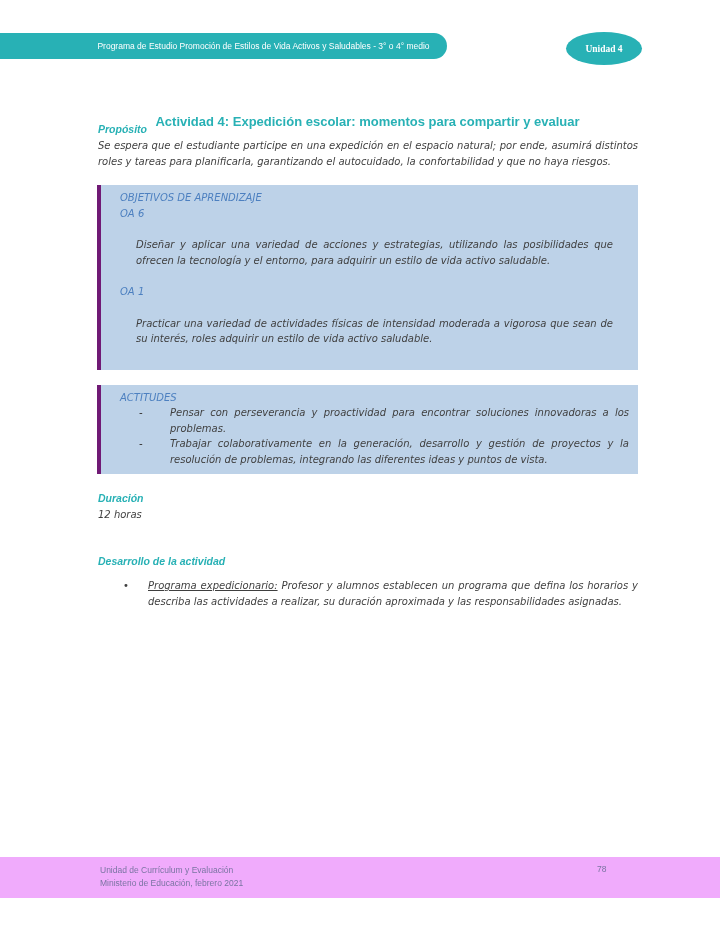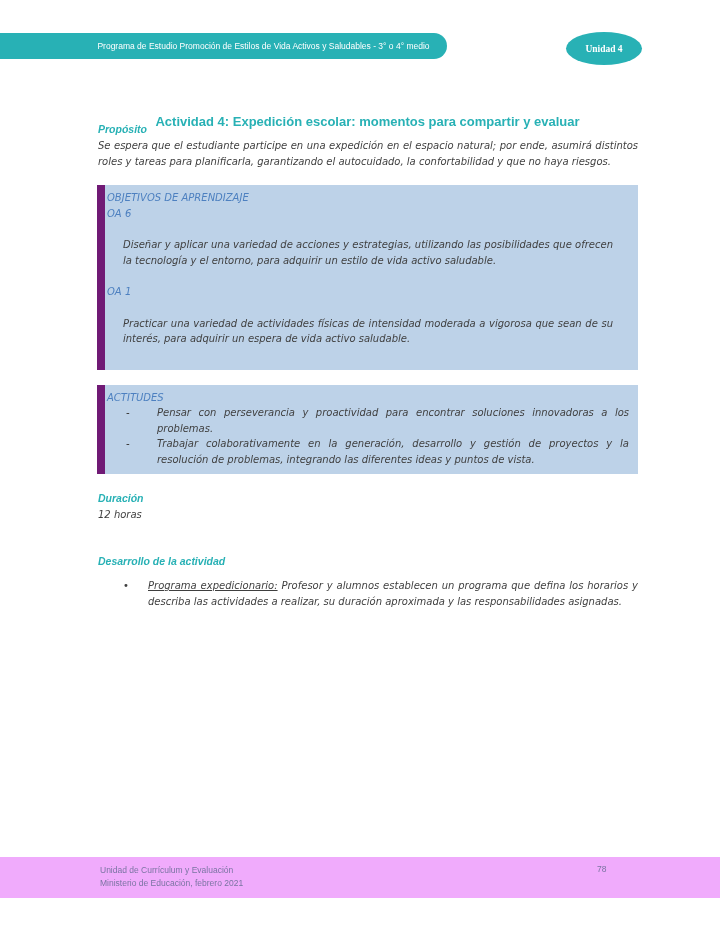--- a/index.html
+++ b/index.html
@@ -38,22 +38,22 @@
     color:#3f3f3f; font-size:10px; line-height:16px;font-style:italic;
   }
   .section-heading {
     color:#28b1b5; font-weight:bold; font-size:10.5px; line-height:14px;
     font-family:"Liberation Sans", sans-serif;
     margin:0 0 2px 1px;
   }
   .content p.body { text-align:justify; margin:0 0 0 1px; }
   
   .infobox {
-    background:#bdd2e8; border-left:8px solid #701a75;
-    padding:5px 9px 7px 2px; margin-top:15px;
+    background:#bdd2e8; border-left:4px solid #701a75;
+    padding:5px 9px 7px 19px; margin-top:15px;
     line-height:15.5px;
   }
   .box-heading, .oa-code {
     color:#4d80c0; font-size:10px; font-weight:normal; margin:0;
   }
   .infobox p.body { margin:16px; text-align:justify; }
   .dash-list { margin:0; padding:0; list-style:none; }
   .dash-list li { display:flex; }
   .dash-list .dash { flex:none; margin-left:19px; width:31px; }
   .dash-list .dash-text { flex:1; text-align:justify; }
@@ -99,21 +99,21 @@
   <div class="content">
 
     <div class="section-heading">Propósito</div>
     <p class="body">Se espera que el estudiante participe en una expedición en el espacio natural; por ende, asumirá distintos roles y tareas para planificarla, garantizando el autocuidado, la confortabilidad y que no haya riesgos.</p>
 
     <div class="infobox">
       <p class="box-heading">OBJETIVOS DE APRENDIZAJE</p>
       <p class="oa-code">OA 6</p>
       <p class="body">Diseñar y aplicar una variedad de acciones y estrategias, utilizando las posibilidades que ofrecen la tecnología y el entorno, para adquirir un estilo de vida activo saludable.</p>
       <p class="oa-code">OA 1</p>
-      <p class="body">Practicar una variedad de actividades físicas de intensidad moderada a vigorosa que sean de su interés, para adquirir un espera de vida activo saludable.</p>
+      <p class="body">Practicar una variedad de actividades físicas de intensidad moderada a vigorosa que sean de su interés, roles adquirir un estilo de vida activo saludable.</p>
     </div>
 
     <div class="infobox">
       <p class="box-heading">ACTITUDES</p>
       <ul class="dash-list">
         <li>
           <span class="dash">-</span>
           <span class="dash-text">Pensar con perseverancia y proactividad para encontrar soluciones innovadoras a los problemas.</span>
         </li>
         <li>

